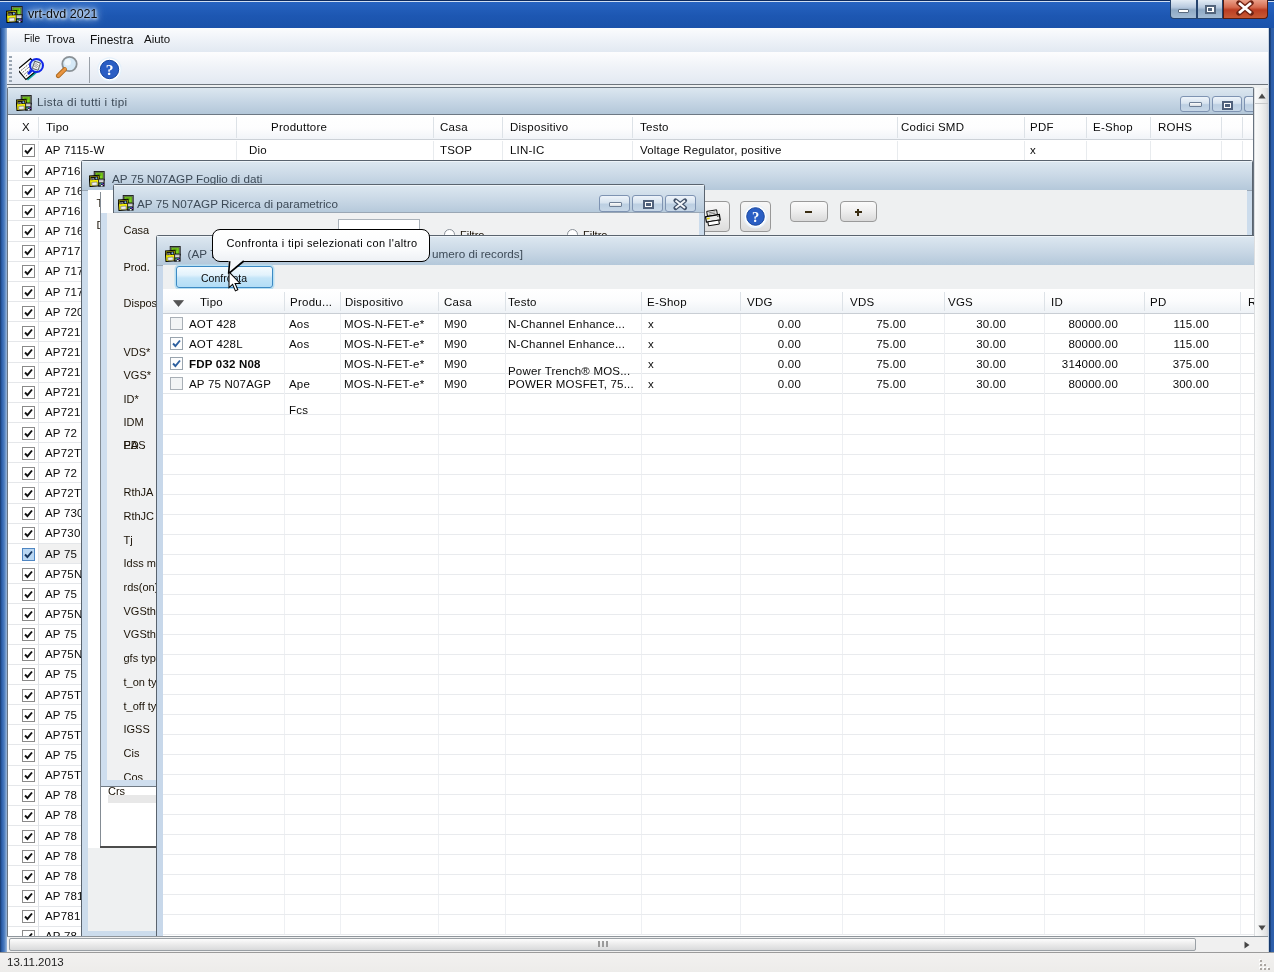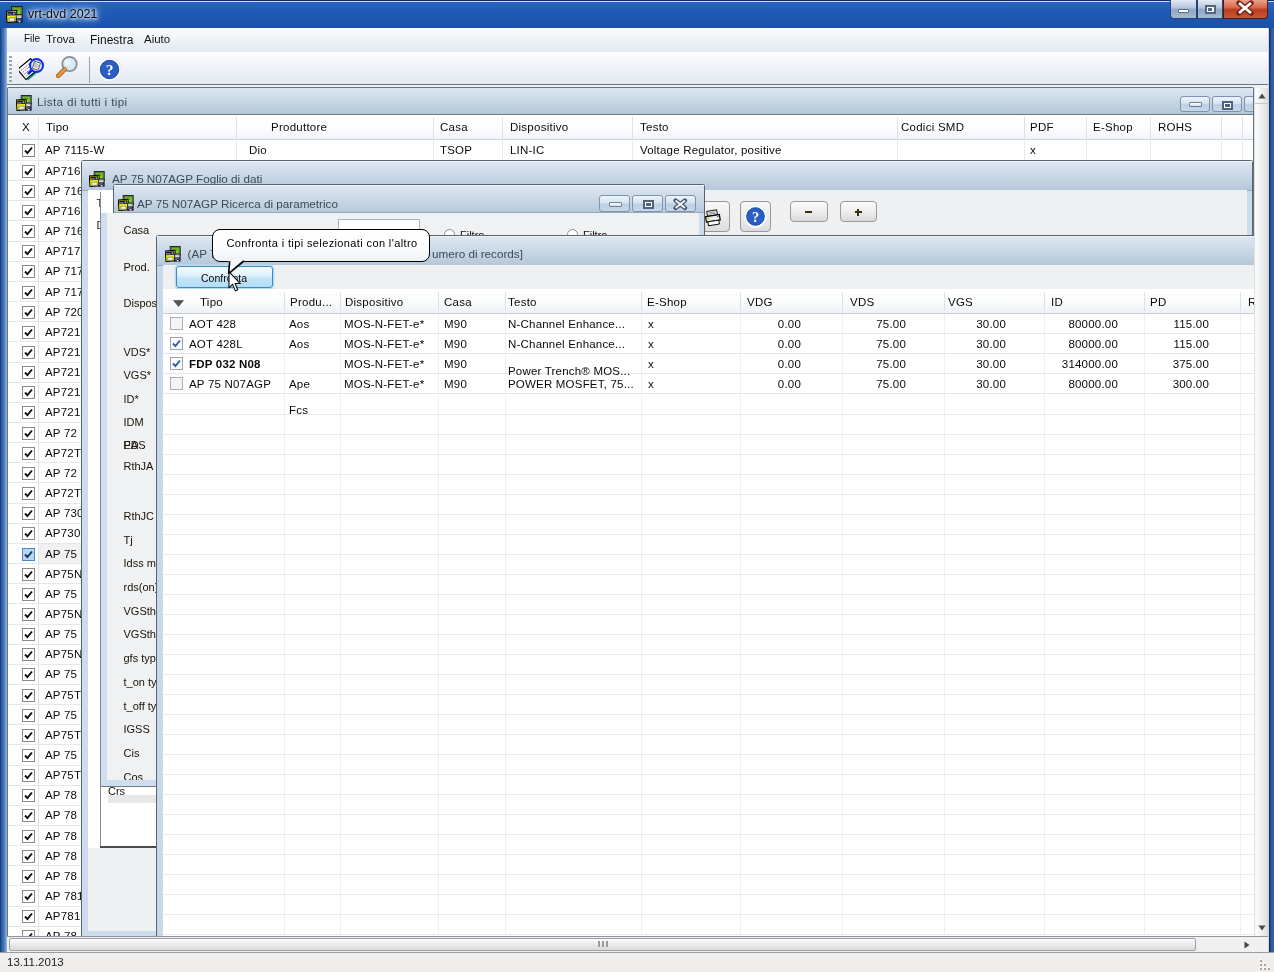--- a/index.html
+++ b/index.html
@@ -534,21 +534,21 @@
 <div style="position:absolute;left:106.5px;top:213px;width:54px;height:567px;background:#f0f1f2;"></div>
 <div class="lbl" style="left:123.5px;top:223.5px;">Casa</div>
 <div class="lbl" style="left:123.5px;top:260.5px;">Prod.</div>
 <div class="lbl" style="left:123.5px;top:296.5px;">Dispositivo</div>
 <div class="lbl" style="left:123.5px;top:345.5px;">VDS*</div>
 <div class="lbl" style="left:123.5px;top:369.0px;">VGS*</div>
 <div class="lbl" style="left:123.5px;top:392.5px;">ID*</div>
 <div class="lbl" style="left:123.5px;top:416.0px;">IDM</div>
 <div class="lbl" style="left:123.5px;top:439.0px;">PD</div>
 <div class="lbl" style="left:123.5px;top:439px;">EAS</div>
-<div class="lbl" style="left:123.5px;top:460px;text-align:center;">RthJA</div>
+<div class="lbl" style="left:123.5px;top:486.0px;text-align:center;">RthJA</div>
 <div class="lbl" style="left:123.5px;top:510.0px;">RthJC</div>
 <div class="lbl" style="left:123.5px;top:533.5px;">Tj</div>
 <div class="lbl" style="left:123.5px;top:557.0px;">Idss max</div>
 <div class="lbl" style="left:123.5px;top:581.0px;">rds(on)</div>
 <div class="lbl" style="left:123.5px;top:605.0px;">VGSth</div>
 <div class="lbl" style="left:123.5px;top:628.0px;">VGSth</div>
 <div class="lbl" style="left:123.5px;top:652.0px;">gfs typ</div>
 <div class="lbl" style="left:123.5px;top:676.0px;">t_on ty</div>
 <div class="lbl" style="left:123.5px;top:700.0px;">t_off ty</div>
 <div class="lbl" style="left:123.5px;top:723.0px;">IGSS</div>

